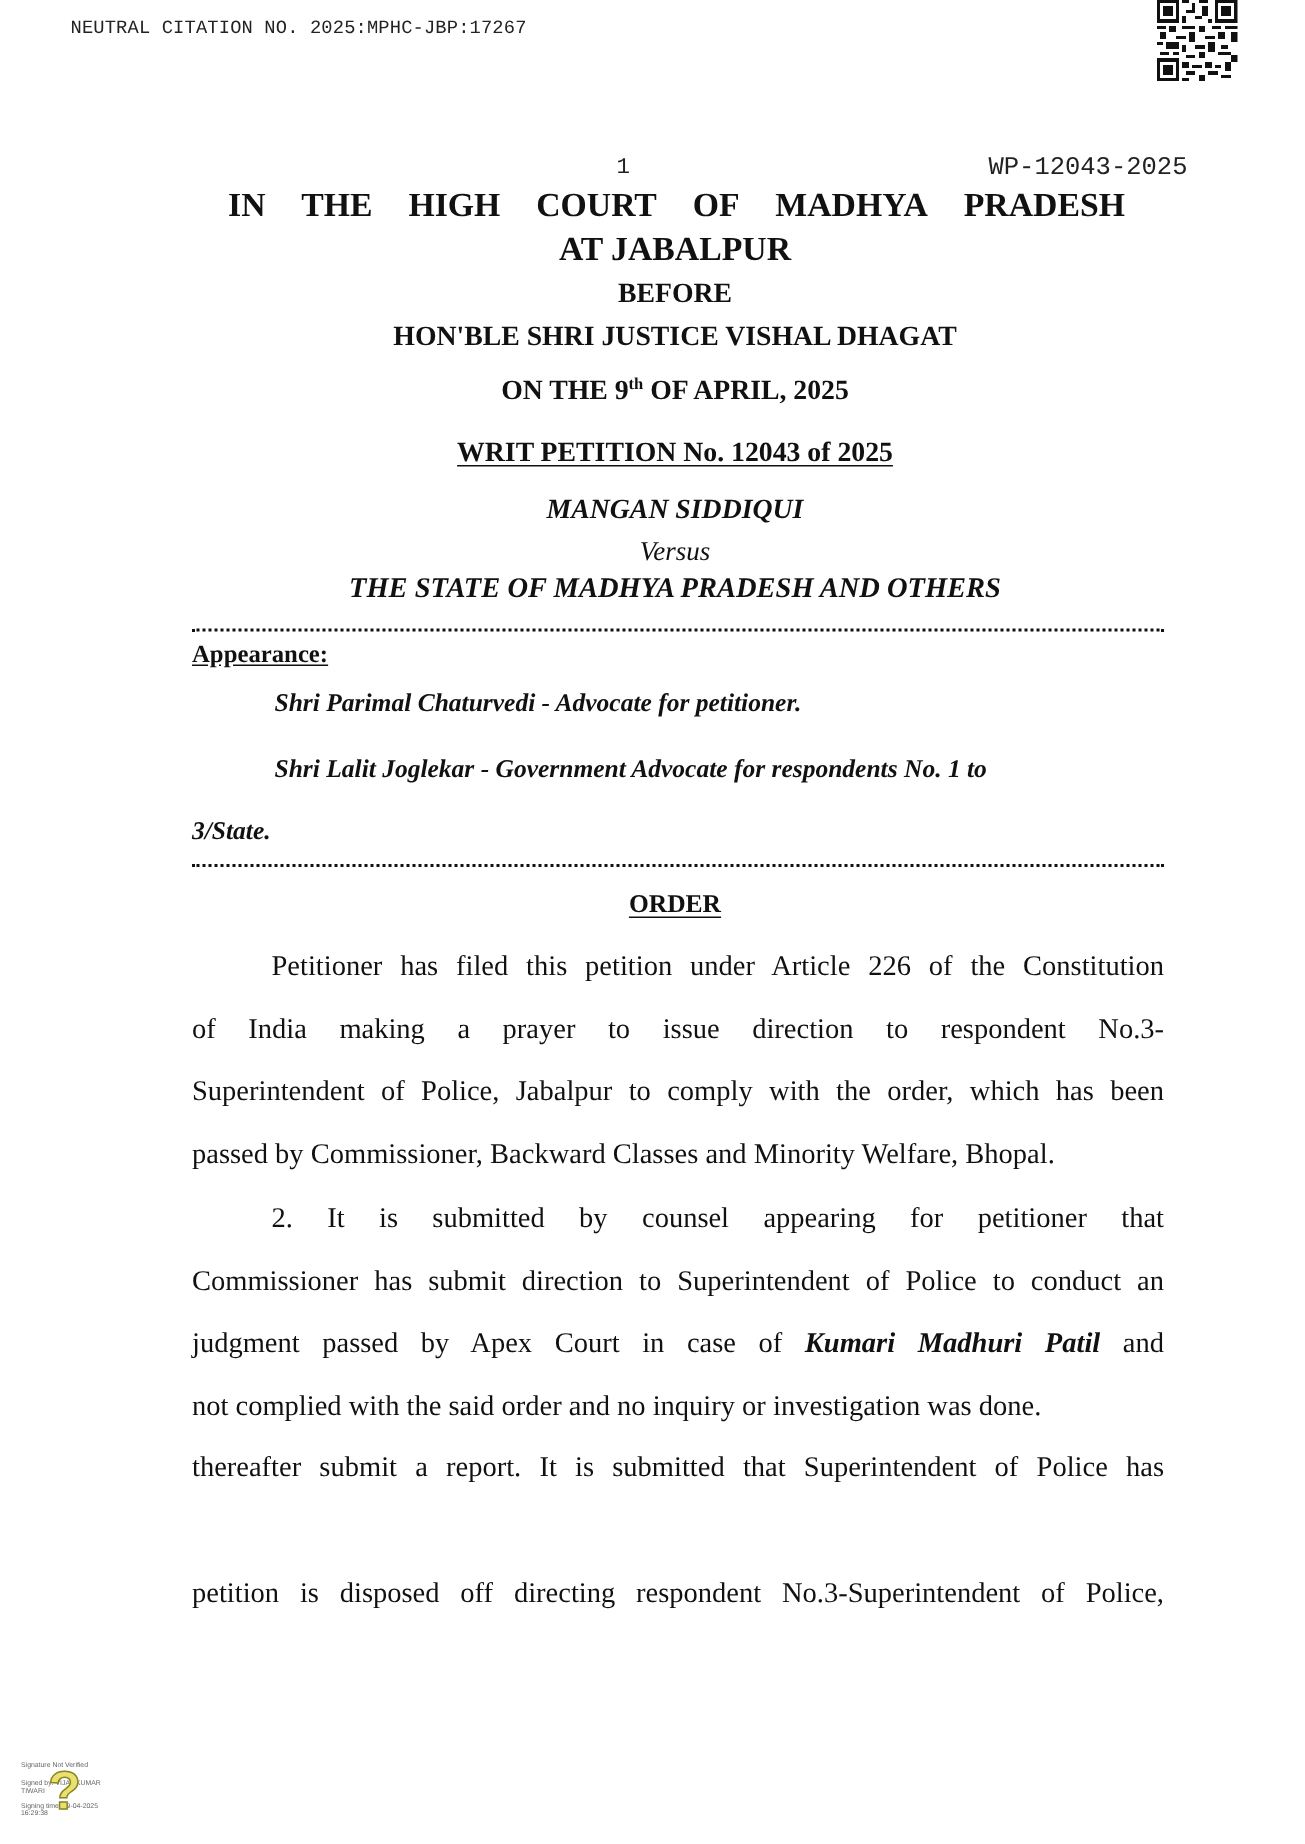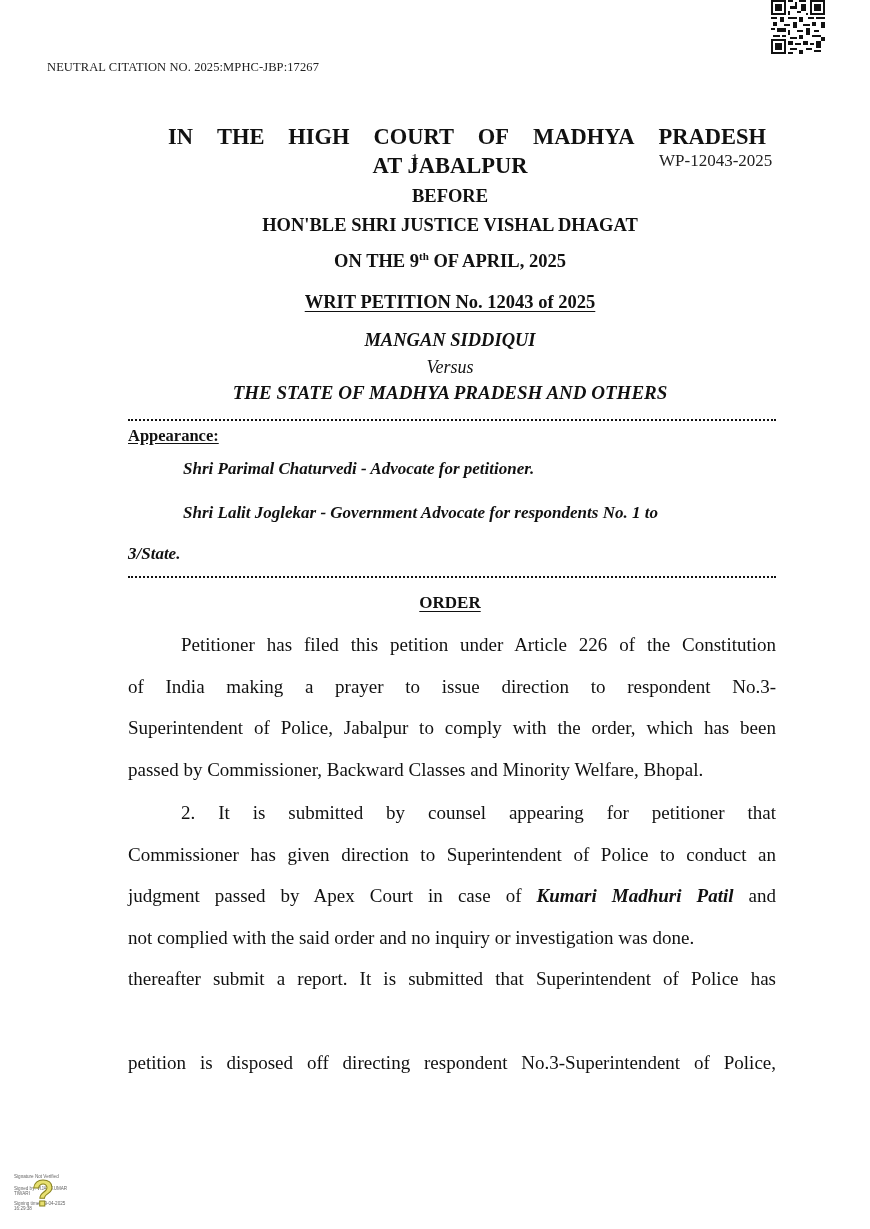--- a/index.html
+++ b/index.html
@@ -1,27 +1,27 @@
 <!DOCTYPE html>
 <html><head>
 <meta charset="utf-8">
 <style>
   html, body { margin: 0; padding: 0; background: #ffffff; }
   body { width: 870px; height: 1229px; position: relative; overflow: hidden; color: #111; }
-  .sans { font-family: Liberation Serif, serif; margin-top: 48px; }
+  .sans { font-family: Liberation Mono, monospace; }
   .serif { font-family: "Liberation Serif", serif; }
   .abs { position: absolute; }
 
   #citation { left: 47px; top: 12px; font-size: 12.5px; color: #222; letter-spacing: 0.1px; }
   #qr { left: 771px; top: 0px; width: 54px; height: 54px; }
   #page-num { left: 411px; top: 103px; font-size: 15px; color: #222; }
   #case-ref { left: 659px; top: 103px; font-size: 17px; color: #222; }
 
   .center { left: 0; width: 900px; text-align: center; }
-  #court-line1 { top: 124px; left: 152px; width: 598px; font-size: 22.5px; font-weight: bold; display: flex; justify-content: space-between; margin-left: 16px; }
+  #court-line1 { top: 124px; left: 152px; width: 598px; font-size: 22.5px; font-weight: bold; display: flex; justify-content: space-between; }
   #court-line2 { top: 153px; left: 0; width: 900px; font-size: 22.5px; font-weight: bold; text-align: center; }
   #before { top: 186px; font-size: 18.5px; font-weight: bold; }
   #judge { top: 215px; font-size: 18.5px; font-weight: bold; }
   #date { top: 251px; font-size: 18.5px; font-weight: bold; }
   #date sup { font-size: 11px; vertical-align: 7px; line-height: 0; }
   #wp-title { top: 292px; font-size: 18.5px; font-weight: bold; }
   #wp-title span { text-decoration: underline; text-underline-offset: 3px; }
   #petitioner { top: 330px; font-size: 18.5px; font-weight: bold; font-style: italic; }
   #versus { top: 357px; font-size: 18px; font-style: italic; }
   #respondent { top: 382px; font-size: 19px; font-weight: bold; font-style: italic; }
@@ -148,21 +148,21 @@
 
 <div id="para1" class="abs serif para">
   <span class="line indent">Petitioner has filed this petition under Article 226 of the Constitution</span>
   <span class="line">of India making a prayer to issue direction to respondent No.3-</span>
   <span class="line">Superintendent of Police, Jabalpur to comply with the order, which has been</span>
   <span class="line last">passed by Commissioner, Backward Classes and Minority Welfare, Bhopal.</span>
 </div>
 
 <div id="para2" class="abs serif para">
   <span class="line indent">2. It is submitted by counsel appearing for petitioner that</span>
-  <span class="line">Commissioner has given direction to Superintendent of Police to conduct an</span>
+  <span class="line">Commissioner has submit direction to Superintendent of Police to conduct an</span>
   <span class="line" style="text-align-last: justify;"><span>judgment passed by Apex Court in case of </span><span class="case-name">Kumari Madhuri Patil</span><span> and</span></span>
   <span class="line last">not complied with the said order and no inquiry or investigation was done.</span>
   <span class="line">thereafter submit a report. It is submitted that Superintendent of Police has</span>
 </div>
 
 <div id="para3" class="abs serif para">
   <span class="line">petition is disposed off directing respondent No.3-Superintendent of Police,</span>
 </div>
 
 <div id="signature" class="abs">

